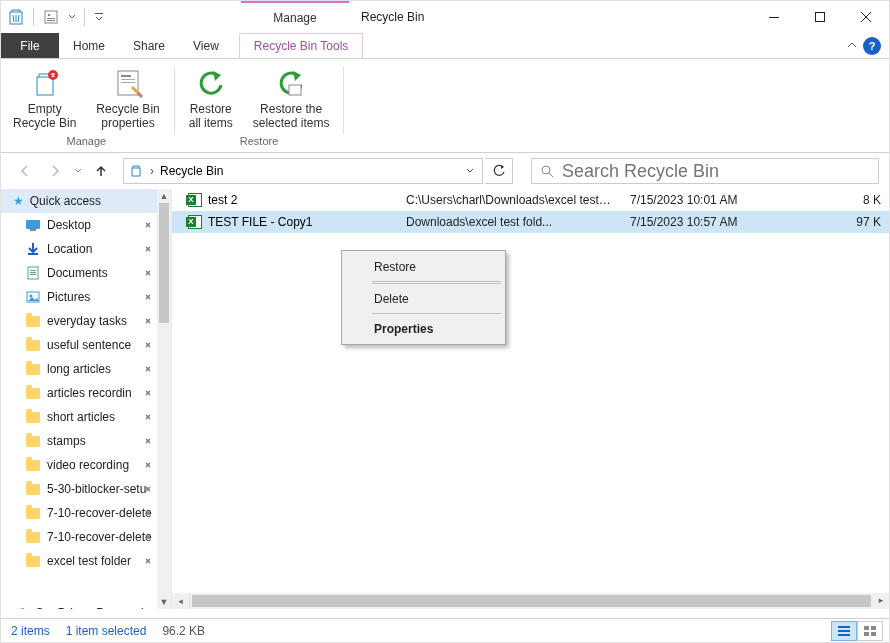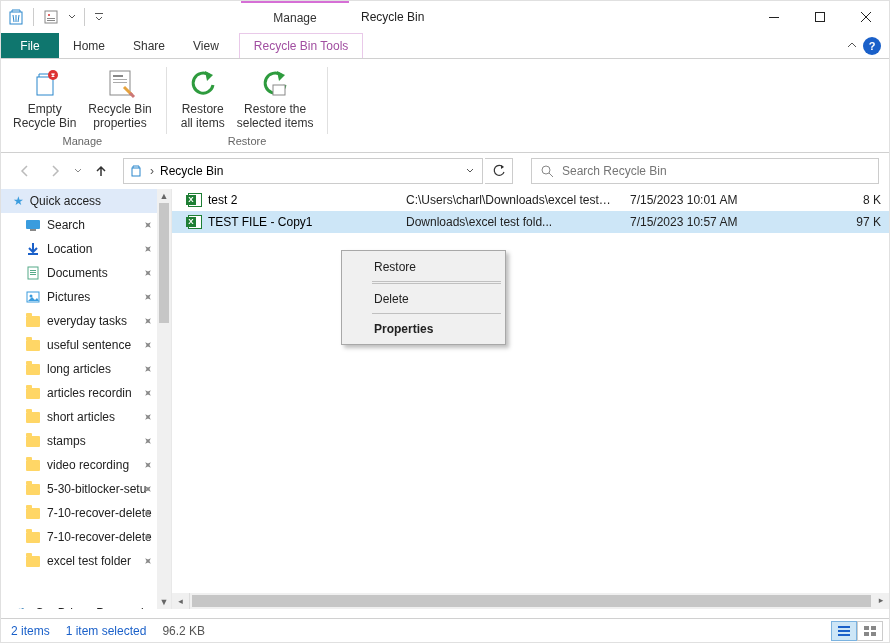--- a/index.html
+++ b/index.html
@@ -11,46 +11,46 @@
 .qat-icon { width: 22px; height: 22px; display: flex; align-items: center; justify-content: center; }
 .qat-sep { width: 1px; height: 18px; background: #ccc; margin: 0 2px; }
 .qat-chev { width: 12px; display:flex; align-items:center; justify-content:center; color:#555; }
 .manage-tab-wrap { position: absolute; left: 240px; top: 0; width: 108px; height: 32px; background: #fff; border-top: 2px solid #d66fd6; display:flex; align-items:center; justify-content:center; color:#333; }
 .win-title { position: absolute; left: 360px; top: 0; height: 32px; display: flex; align-items: center; color: #222; }
 .win-btns { position: absolute; right: 0; top: 0; height: 32px; display: flex; }
 .win-btn { width: 46px; display: flex; align-items: center; justify-content: center; color: #222; }
 
 
 .tab-strip { height: 26px; display: flex; align-items: stretch; border-bottom: 1px solid #d0d0d0; position: relative; }
-.file-tab { width: 58px; background: #0f766e; color: #fff; display:flex; align-items:center; justify-content:center; }
+.file-tab { width: 58px; background: #404040; color: #fff; display:flex; align-items:center; justify-content:center; }
 .tab { padding: 0 14px; display:flex; align-items:center; color:#333; }
 .tab.context { color: #a14fa1; }
 .tab-strip-right { position:absolute; right:8px; top:0; height:26px; display:flex; align-items:center; gap:6px; }
 .help-icon { width:18px; height:18px; border-radius:50%; background:#1a60c9; color:#fff; display:flex; align-items:center; justify-content:center; font-size:11px; font-weight:bold; }
 
 
 .ribbon { height: 94px; border-bottom: 1px solid #d0d0d0; display:flex; position:relative; padding-top:4px; }
 .ribbon-group { display:flex; flex-direction:column; align-items:center; padding: 0 6px; }
-.ribbon-row { display:flex; gap:0;align-items:flex-end; }
+.ribbon-row { display:flex; gap:8px;align-items:flex-end; }
 .ribbon-btn { display:flex; flex-direction:column; align-items:center; justify-content:flex-start; padding: 2px 6px; text-align:center; color:#333; line-height:1.15; }
 .ribbon-btn .ri { width:36px; height:36px; display:flex; align-items:center; justify-content:center; margin-bottom:2px; }
 .ribbon-group-label { color:#666; font-size:11px; padding:2px 0; width:100%; text-align:center; }
 .ribbon-sep { width:1px; background:#e0e0e0; margin:4px 2px 18px; }
 
 
 .nav-bar { height:36px; display:flex; align-items:center; padding:0 10px; gap:2px; }
 .nav-btn { width:28px; height:28px; display:flex; align-items:center; justify-content:center; color:#888; }
 .nav-btn.active { color:#333; }
 .addr-box { flex:0 0 auto; width:360px; height:26px; border:1px solid #ccc; margin-left:6px; display:flex; align-items:center; padding:0 4px; gap:6px; }
 .addr-box .bc-icon { width:16px; height:16px; display:flex; align-items:center; justify-content:center; }
 .addr-spacer { flex:1; }
 .addr-chev { color:#555; padding:0 4px;}
 .refresh-btn { width:28px; height:26px; border:1px solid #ccc; border-left:none; display:flex; align-items:center; justify-content:center; color:#333;}
 .search-box { flex:1; height:26px; border:1px solid #ccc; margin-left:16px; display:flex; align-items:center; padding:0 8px; gap:8px; color:#777; }
-.search-box input { border:none; outline:none; flex:1; color:#333; font-size:12px; }
+.search-box input { border:none; outline:none; flex:1; color:#333; font-size:18px; }
 
 
 .main { display:flex; height:420px; }
 .sidebar-wrap { width:170px; display:flex; border-right:none; }
 .sidebar { width:156px; overflow:hidden; }
 .side-item { height:24px; display:flex; align-items:center; padding-left:24px; gap:6px; color:#222; position:relative; white-space:nowrap; }
 .side-item.top { padding-left:12px; background:#dfeaf9; }
 .side-item .star { color:#3a9cde; }
 .side-pin { position:absolute; right:4px; color:#888; font-size:10px; }
 .side-item .fico { width:16px; height:16px; display:inline-flex; align-items:center; justify-content:center; }
@@ -308,21 +308,21 @@
         <span style="font-weight:normal;">Quick access</span>
       </div>
       <div id="sidebar-items">
           <div class="side-item">
             <span class="fico">
               <svg width="16" height="12" viewBox="0 0 16 12">
                 <rect x="1" y="1" width="14" height="9" fill="#3a9cde" rx="1"></rect>
                 <rect x="5" y="10" width="6" height="2" fill="#888"></rect>
               </svg>
             </span>
-            <span>Search</span>
+            <span>Desktop</span>
             <span class="side-pin">
               <svg width="10" height="10" viewBox="0 0 10 10">
                 <path d="M5 1 L6 4 L9 5 L6 6 L5 9 L4 6 L1 5 L4 4 Z" fill="#888" transform="rotate(45 5 5)"></path>
               </svg>
             </span>
           </div>
           <div class="side-item">
             <span class="fico">
               <svg width="14" height="14" viewBox="0 0 14 14">
                 <path d="M7 1 V9 M3 6 L7 10 L11 6" stroke="#1a60c9" fill="none" stroke-width="2"></path>

